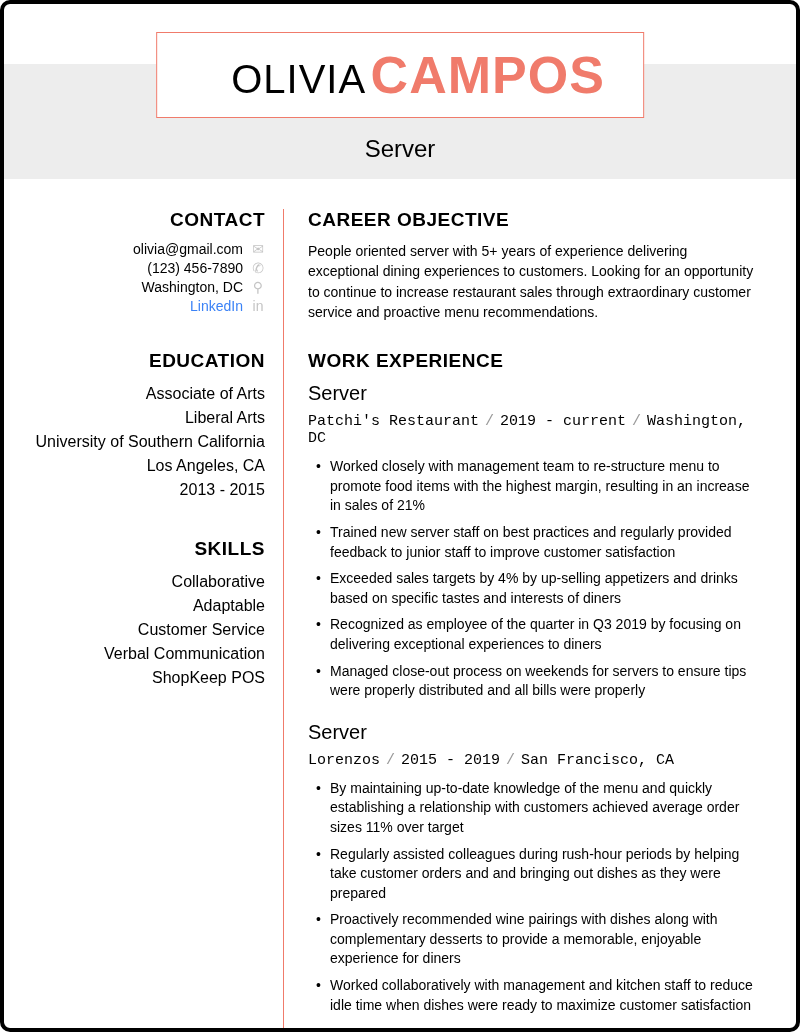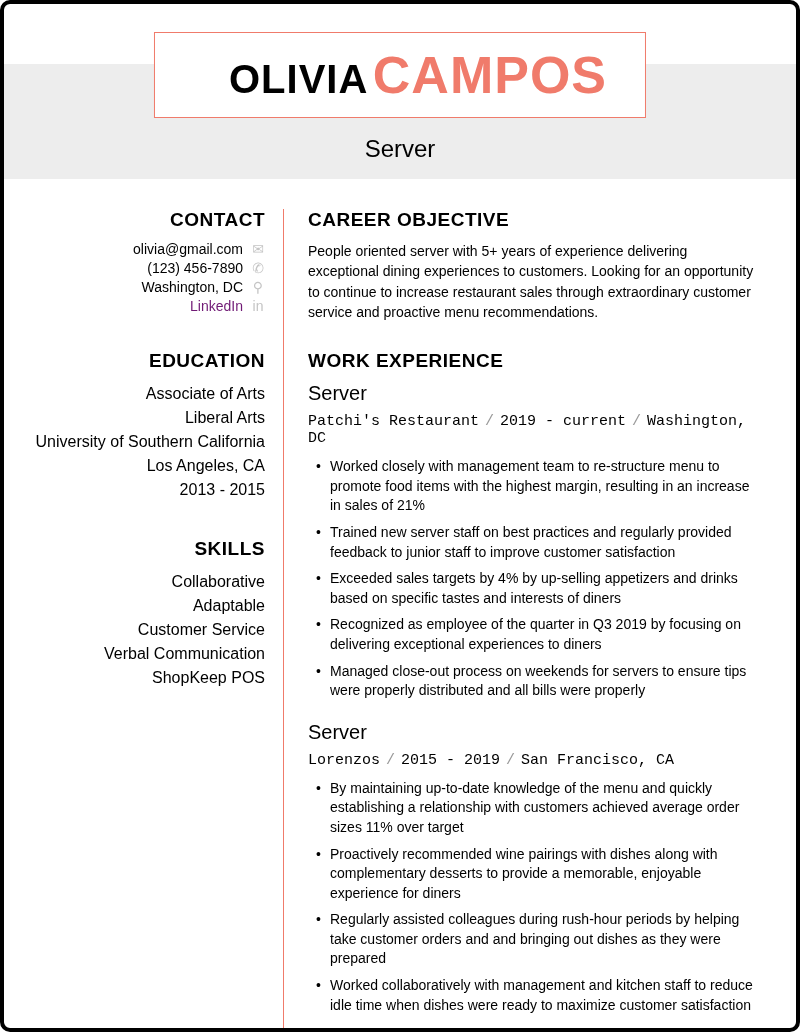--- a/index.html
+++ b/index.html
@@ -24,21 +24,21 @@
   left: 50%;
   top: -32px;
   transform: translateX(-50%);
   background: #fff;
   border: 1.5px solid #f07b6b;
   padding: 12px 38px;
   white-space: nowrap;
 }
 .name-box .first {
   font-size: 40px;
-  font-weight: 700;
+  font-weight: 400;
   letter-spacing: 1px;
   font-stretch: condensed;
   margin-left: 36px;
 }
 .name-box .last {
   font-size: 52px;
   font-weight: 700;
   color: #f07b6b;
   letter-spacing: 1px;
 }
@@ -74,21 +74,21 @@
 .main .sec-title { color: #000; }
 .contact-row {
   display: flex;
   justify-content: flex-end;
   align-items: flex-start;
   gap: 8px;
   font-size: 14px;
   margin-bottom: 3px;
 }
 .contact-row .ico { color: #c5c5c5; width: 14px; text-align: center; }
-.linkedin { color: #701a75; }
+.linkedin { color: #3b82f6; }
 .sidebar-block { margin-bottom: 36px; }
 .side-line { font-size: 16px; line-height: 1.5; }
 .objective { font-size: 14px; line-height: 1.45; margin-bottom: 28px; }
 .job-block { margin-bottom: 20px; }
 .job-role { font-size: 20px; font-weight: 400; margin-bottom: 8px; margin-top: 10px; }
 .job-meta { font-size: 15px; margin-bottom: 10px; font-family: Liberation Mono, monospace; }
 .job-meta .sep { color: #999; margin: 0 6px; }
 ul.bullets { list-style: none; padding-left: 22px; }
 ul.bullets li {
   font-size: 14px;
@@ -177,20 +177,20 @@
       </ul>
     </div>
 
     <div class="job-block">
       <div class="job-role">Server</div>
       <div class="job-meta">
         <span>Lorenzos</span><span class="sep">/</span><span>2015 - 2019</span><span class="sep">/</span><span>San Francisco, CA</span>
       </div>
       <ul class="bullets">
         <li>By maintaining up-to-date knowledge of the menu and quickly establishing a relationship with customers achieved average order sizes 11% over target</li>
+        <li>Regularly assisted colleagues during rush-hour periods by helping take customer orders and and bringing out dishes as they were prepared</li>
         <li>Proactively recommended wine pairings with dishes along with complementary desserts to provide a memorable, enjoyable experience for diners</li>
-        <li>Regularly assisted colleagues during rush-hour periods by helping take customer orders and and bringing out dishes as they were prepared</li>
         <li>Worked collaboratively with management and kitchen staff to reduce idle time when dishes were ready to maximize customer satisfaction</li>
       </ul>
     </div>
 
   </main>
 </div>
 
 </body></html>

